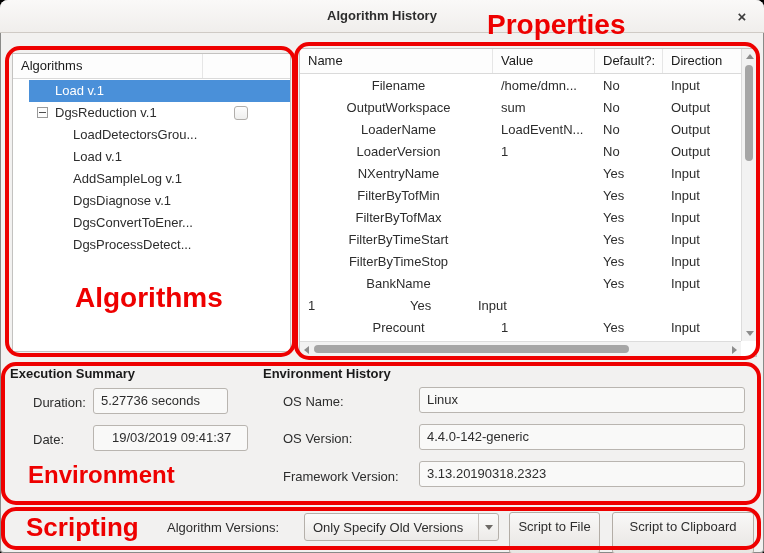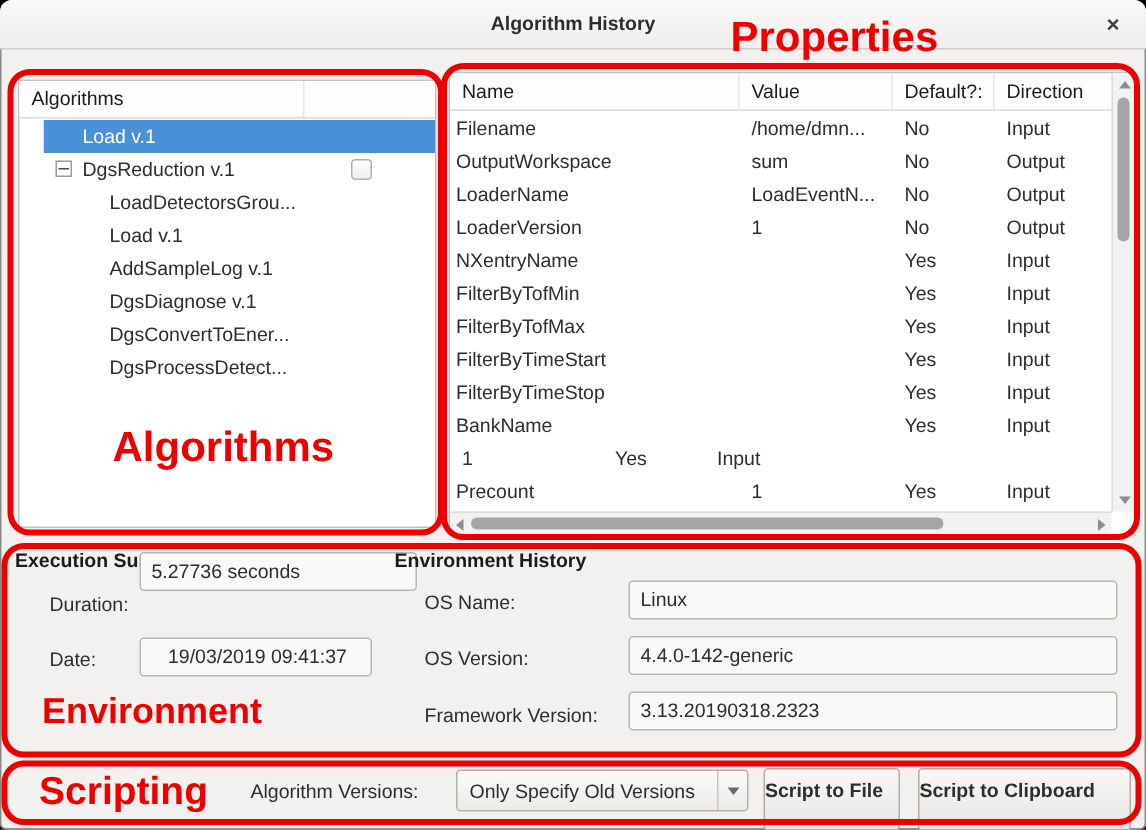--- a/index.html
+++ b/index.html
@@ -44,21 +44,21 @@
   .unroll-checkbox { position:absolute; left:205px; top:4px; width:14px; height:14px;
     border:1px solid #b1aeab; border-radius:3px; background:linear-gradient(#fdfdfd,#efefee); }
 
   
   .props-hdr .c-name { width:193px; padding-left:8px; border-right:1px solid #e6e6e6; }
   .props-hdr .c-value { width:102px; padding-left:8px; border-right:1px solid #e6e6e6; }
   .props-hdr .c-default { width:68px; padding-left:8px; border-right:1px solid #e6e6e6; }
   .props-hdr .c-direction { flex:1; padding-left:8px; }
   .prop-rows { position:absolute; top:26px; left:0; right:15px; bottom:15px; overflow:hidden; }
   .prop-row { display:flex; height:22px; line-height:22px; white-space:nowrap; }
-  .prop-row .c-name { width:193px; padding-left:4px; overflow:hidden; }
+  .prop-row .c-name { width:193px; padding-left:4px; overflow:hidden;text-align:center; }
   .prop-row .c-value { width:102px; padding-left:8px; overflow:hidden; }
   .prop-row .c-default { width:68px; padding-left:8px; }
   .prop-row .c-direction { flex:1; padding-left:8px; }
 
   
   .vscroll { position:absolute; top:0; right:0; bottom:15px; width:15px;
     background:#f2f2f2; border-left:1px solid #dcdcdc; }
   .vscroll .thumb { position:absolute; top:16px; left:3px; width:8px; height:96px;
     background:#a5a5a5; border-radius:4px; }
   .arr { position:absolute; width:0; height:0; }
@@ -80,23 +80,23 @@
 
   
   .combo { position:absolute; left:304px; top:513px; width:195px; height:28px;
     background:linear-gradient(#fbfbfa,#eceae8); border:1px solid #b5b0aa; border-radius:3px;
     display:flex; align-items:center; }
   .combo .combo-text { flex:1; padding-left:8px; white-space:nowrap; overflow:hidden; }
   .combo .combo-arrow { width:20px; align-self:stretch; border-left:1px solid #c8c4bf;
     display:flex; align-items:center; justify-content:center; }
   .combo .combo-arrow::after { content:""; width:0; height:0;
     border-left:4px solid transparent; border-right:4px solid transparent; border-top:5px solid #6d6a66; }
-  .btn { position:absolute; top:512px; height:42px; line-height:28px; text-align:left;
+  .btn { position:absolute; top:512px; height:42px; line-height:28px; text-align:center;
     background:linear-gradient(#f9f8f7,#e7e5e2); border:1px solid #b3ada6; border-radius:3px;
-    color:#2d2d2d;font-weight:bold; }
+    color:#2d2d2d; }
 
   
   .ann-rect { position:absolute; border:4px solid var(--ann); border-radius:15px;
     pointer-events:none; }
   .ann-text { position:absolute; font-weight:bold; color:var(--ann); pointer-events:none;
     white-space:nowrap; }
 </style>
 </head>
 <body>
 
@@ -234,21 +234,21 @@
     </div>
     <div class="hscroll">
       <span class="arr arr-left"></span>
       <span class="thumb"></span>
       <span class="arr arr-right"></span>
     </div>
   </div>
 
   <div class="group-title" style="left:10px; top:366px;">Execution Summary</div>
   <div class="field-label" style="left:33px; top:395px;">Duration:</div>
-  <div class="entry" style="left:93px; top:368px; width:185px;">5.27736 seconds</div>
+  <div class="entry" style="left:93px; top:388px; width:135px;">5.27736 seconds</div>
   <div class="field-label" style="left:33px; top:432px;">Date:</div>
   <div class="entry" style="left:93px; top:425px; width:155px;padding-left:18px;">19/03/2019 09:41:37</div>
 
   <div class="group-title" style="left:263px; top:366px;">Environment History</div>
   <div class="field-label" style="left:283px; top:394px;">OS Name:</div>
   <div class="entry" style="left:419px; top:387px; width:326px;">Linux</div>
   <div class="field-label" style="left:283px; top:431px;">OS Version:</div>
   <div class="entry" style="left:419px; top:424px; width:326px;">4.4.0-142-generic</div>
   <div class="field-label" style="left:283px; top:469px;">Framework Version:</div>
   <div class="entry" style="left:419px; top:461px; width:326px;">3.13.20190318.2323</div>

